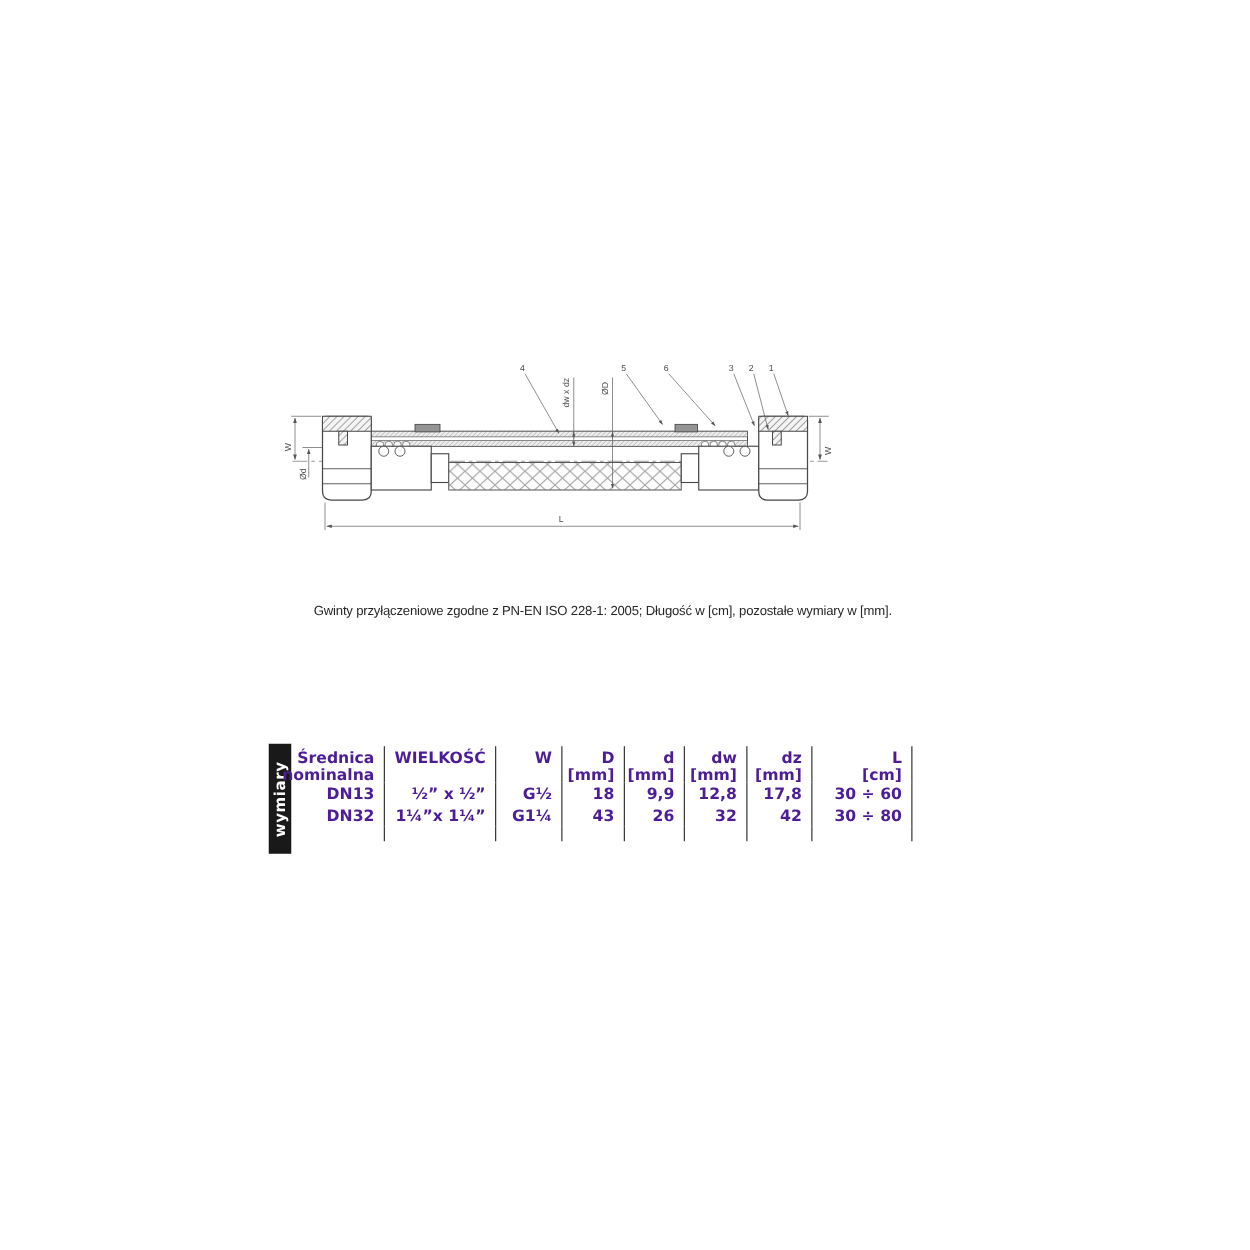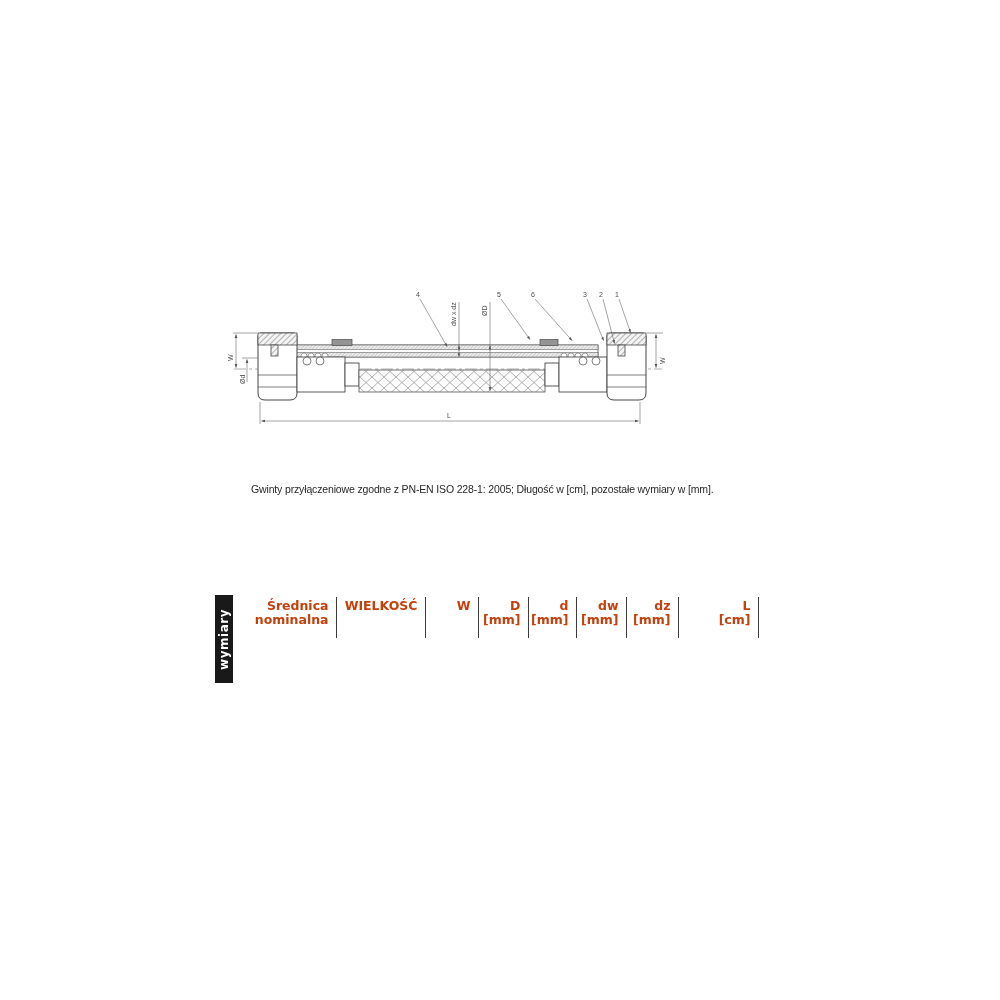--- a/index.html
+++ b/index.html
@@ -18,23 +18,23 @@
   
   .side-label{
     position:absolute;left:215px;top:595px;width:18px;height:88px;
     background:#191919;display:flex;align-items:center;justify-content:center;
   }
   .side-label span{
     writing-mode:vertical-rl;transform:rotate(180deg);
     color:#ffffff;font:bold 12px "DejaVu Sans",sans-serif;letter-spacing:0.5px;
   }
   .dim-table{
-    position:absolute;left:251px;top:597px;
+    position:absolute;left:222px;top:597px;
     border-collapse:collapse;table-layout:fixed;
-    font:bold 12.5px "DejaVu Sans",sans-serif;color:#c2410c;
+    font:bold 12.5px "DejaVu Sans",sans-serif;color:#4c1d95;
   }
   .dim-table th,.dim-table td{
     text-align:right;padding:0 7px 0 0;border-right:1px solid #3c3c3c;
     white-space:nowrap;overflow:visible;
   }
   .dim-table th{vertical-align:top;padding-top:2px;font-weight:bold;}
   .dim-table th .l1,.dim-table th .l2{line-height:13.5px;height:13.5px;}
   .dim-table td{height:17.5px;line-height:17.5px;}
   .dim-table tr.filler td{height:12px;line-height:12px;}
 </style>
@@ -232,20 +232,40 @@
         <div class="l1">dz</div>
         <div class="l2">[mm]</div>
       </th>
       <th>
         <div class="l1">L</div>
         <div class="l2">[cm]</div>
       </th>
     </tr>
   </thead>
   <tbody>
+    <tr>
+      <td>DN13</td>
+      <td>½” x ½”</td>
+      <td>G½</td>
+      <td>18</td>
+      <td>9,9</td>
+      <td>12,8</td>
+      <td>17,8</td>
+      <td>30 ÷ 60</td>
+    </tr>
+    <tr>
+      <td>DN32</td>
+      <td>1¼”x 1¼”</td>
+      <td>G1¼</td>
+      <td>43</td>
+      <td>26</td>
+      <td>32</td>
+      <td>42</td>
+      <td>30 ÷ 80</td>
+    </tr>
     <tr class="filler">
       <td></td>
         <td></td>
       <td></td>
         <td></td>
       <td></td>
         <td></td>
       <td></td>
         <td></td>
     </tr>

